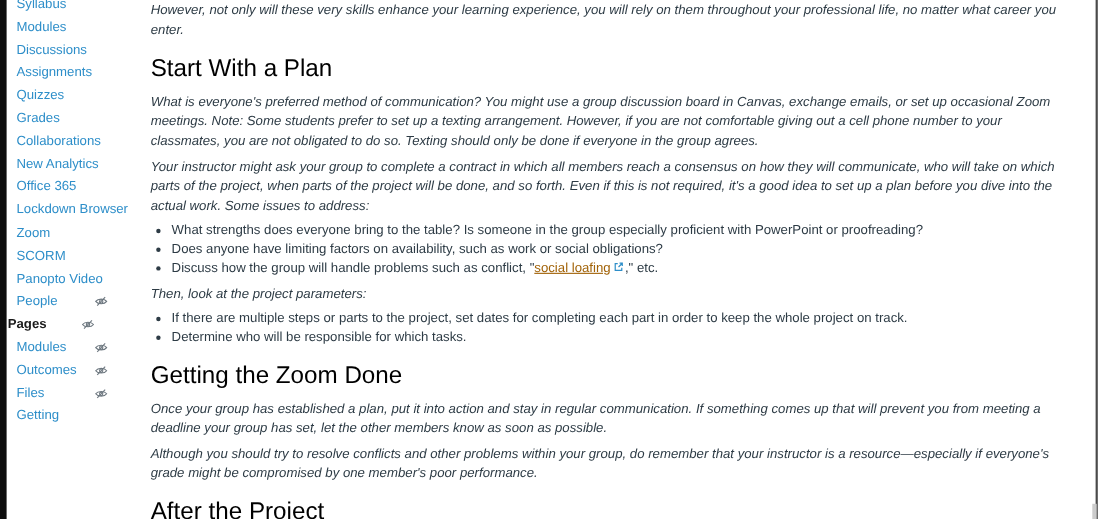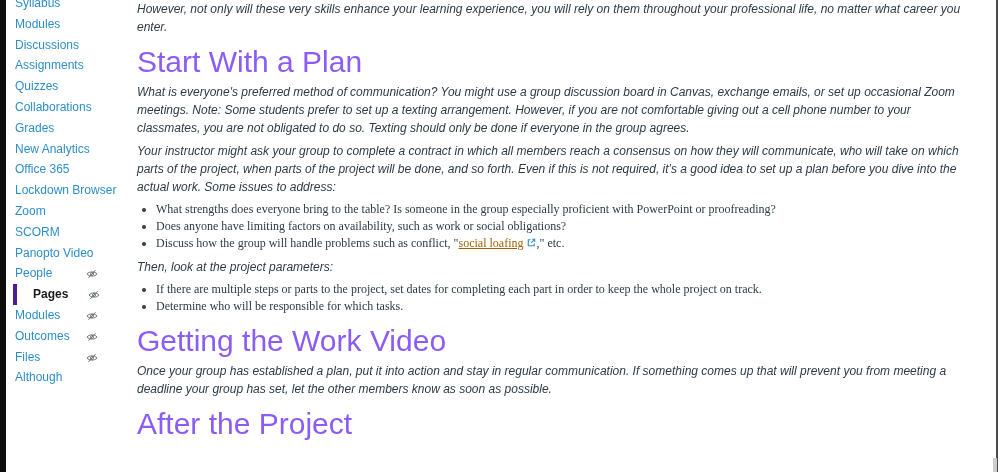--- a/index.html
+++ b/index.html
@@ -38,23 +38,23 @@
     position: relative;
     height: 20.8px; line-height: 20.8px;
     font-size: 12px;
     padding-left: 15px;
     white-space: nowrap;
   }
   .course-nav li a {
     color: #2d8ec9; text-decoration: none; cursor: pointer;
   }
   .course-nav li.active {
-    margin-left: 13px;
-    padding-left: 16px;
-    border-left: 4px solid #4c1d95;
+    margin-left: 1px;
+    padding-left: 4px;
+    border-left: 2px solid #4c1d95;
   }
   .course-nav li.active a {
     color: #1a1a1a; font-weight: bold;
   }
   .eye {
     position: absolute; left: 86px; top: 5px;
     width: 12px; height: 12px;
   }
   .course-nav li.active .eye { left: 71px; }
   .eye svg { display: block; }
@@ -62,49 +62,48 @@
   
   .main {
     position: absolute; left: 137px; top: 0;
     width: 826px;
     color: #2d3b45;
     font-size: 12px; line-height: 18px;
     z-index: 1;
   }
   .main p { margin: 0 0 5px; font-style: italic; }
   .main h2 {
-    font-size: 30px; line-height: 30px;
-    font-weight: 400; color: #8b5cf6;
+    font-size: 22px; line-height: 30px;
+    font-weight: 400; color: #000000;
     margin: 11px 0 6px;
   }
   .main ul {
     margin: 4px 0 5px;
     padding-left: 19px;
-    font-family: Liberation Serif, serif;
   }
   .main li { line-height: 17px; }
   .content-link {
     color: #a16207; text-decoration: underline; cursor: pointer;
   }
   .ext-icon { display: inline-block; vertical-align: -1px; margin-left: 2px; }
 </style>
 </head>
 <body>
 
 <div class="left-edge"></div>
 
 <nav class="course-nav">
   <ul>
     <li><a>Syllabus</a></li>
     <li><a>Modules</a></li>
     <li><a>Discussions</a></li>
     <li><a>Assignments</a></li>
     <li><a>Quizzes</a></li>
+    <li><a>Grades</a></li>
     <li><a>Collaborations</a></li>
-    <li><a>Grades</a></li>
     <li><a>New Analytics</a></li>
     <li><a>Office 365</a></li>
     <li><a>Lockdown Browser</a></li>
     <li><a>Zoom</a></li>
     <li><a>SCORM</a></li>
     <li><a>Panopto Video</a></li>
     <li>
       <a>People</a>
       <span class="eye">
           <svg width="12" height="12" viewBox="0 0 12 12">
@@ -147,21 +146,21 @@
     <li>
       <a>Files</a>
       <span class="eye">
           <svg width="12" height="12" viewBox="0 0 12 12">
             <path d="M1 6 C3 3.2 9 3.2 11 6 C9 8.8 3 8.8 1 6 Z" fill="none" stroke="#6e7880" stroke-width="1"></path>
             <circle cx="6" cy="6" r="1.5" fill="none" stroke="#6e7880" stroke-width="1"></circle>
             <line x1="2.4" y1="9.8" x2="9.6" y2="2.2" stroke="#6e7880" stroke-width="1"></line>
           </svg>
         </span>
     </li>
-    <li><a>Although</a></li>
+    <li><a>Getting</a></li>
   </ul>
 </nav>
 
 <main class="main">
   <p>However, not only will these very skills enhance your learning experience, you will rely on them throughout your professional life, no matter what career you enter.</p>
 
   <h2>Start With a Plan</h2>
   <p>What is everyone's preferred method of communication? You might use a group discussion board in Canvas, exchange emails, or set up occasional Zoom meetings. Note: Some students prefer to set up a texting arrangement. However, if you are not comfortable giving out a cell phone number to your classmates, you are not obligated to do so. Texting should only be done if everyone in the group agrees.</p>
   <p>Your instructor might ask your group to complete a contract in which all members reach a consensus on how they will communicate, who will take on which parts of the project, when parts of the project will be done, and so forth. Even if this is not required, it's a good idea to set up a plan before you dive into the actual work. Some issues to address:</p>
   <ul>
@@ -171,21 +170,22 @@
             <path d="M5 3 H2.5 V9.5 H9 V7" fill="none" stroke="#2d8ec9" stroke-width="1.2"></path>
             <path d="M6.8 2.5 H9.5 V5.2 M9.5 2.5 L5.8 6.2" fill="none" stroke="#2d8ec9" stroke-width="1.2"></path>
           </svg></span><span>," etc.</span></li>
   </ul>
   <p>Then, look at the project parameters:</p>
   <ul>
     <li>If there are multiple steps or parts to the project, set dates for completing each part in order to keep the whole project on track.</li>
     <li>Determine who will be responsible for which tasks.</li>
   </ul>
 
-  <h2>Getting the Work Video</h2>
+  <h2>Getting the Zoom Done</h2>
   <p>Once your group has established a plan, put it into action and stay in regular communication. If something comes up that will prevent you from meeting a deadline your group has set, let the other members know as soon as possible.</p>
+  <p>Although you should try to resolve conflicts and other problems within your group, do remember that your instructor is a resource—especially if everyone's grade might be compromised by one member's poor performance.</p>
 
   <h2>After the Project</h2>
 
 </main>
 
 <div class="right-edge"></div>
 <div class="scroll-corner"></div>
 
 </body></html>

